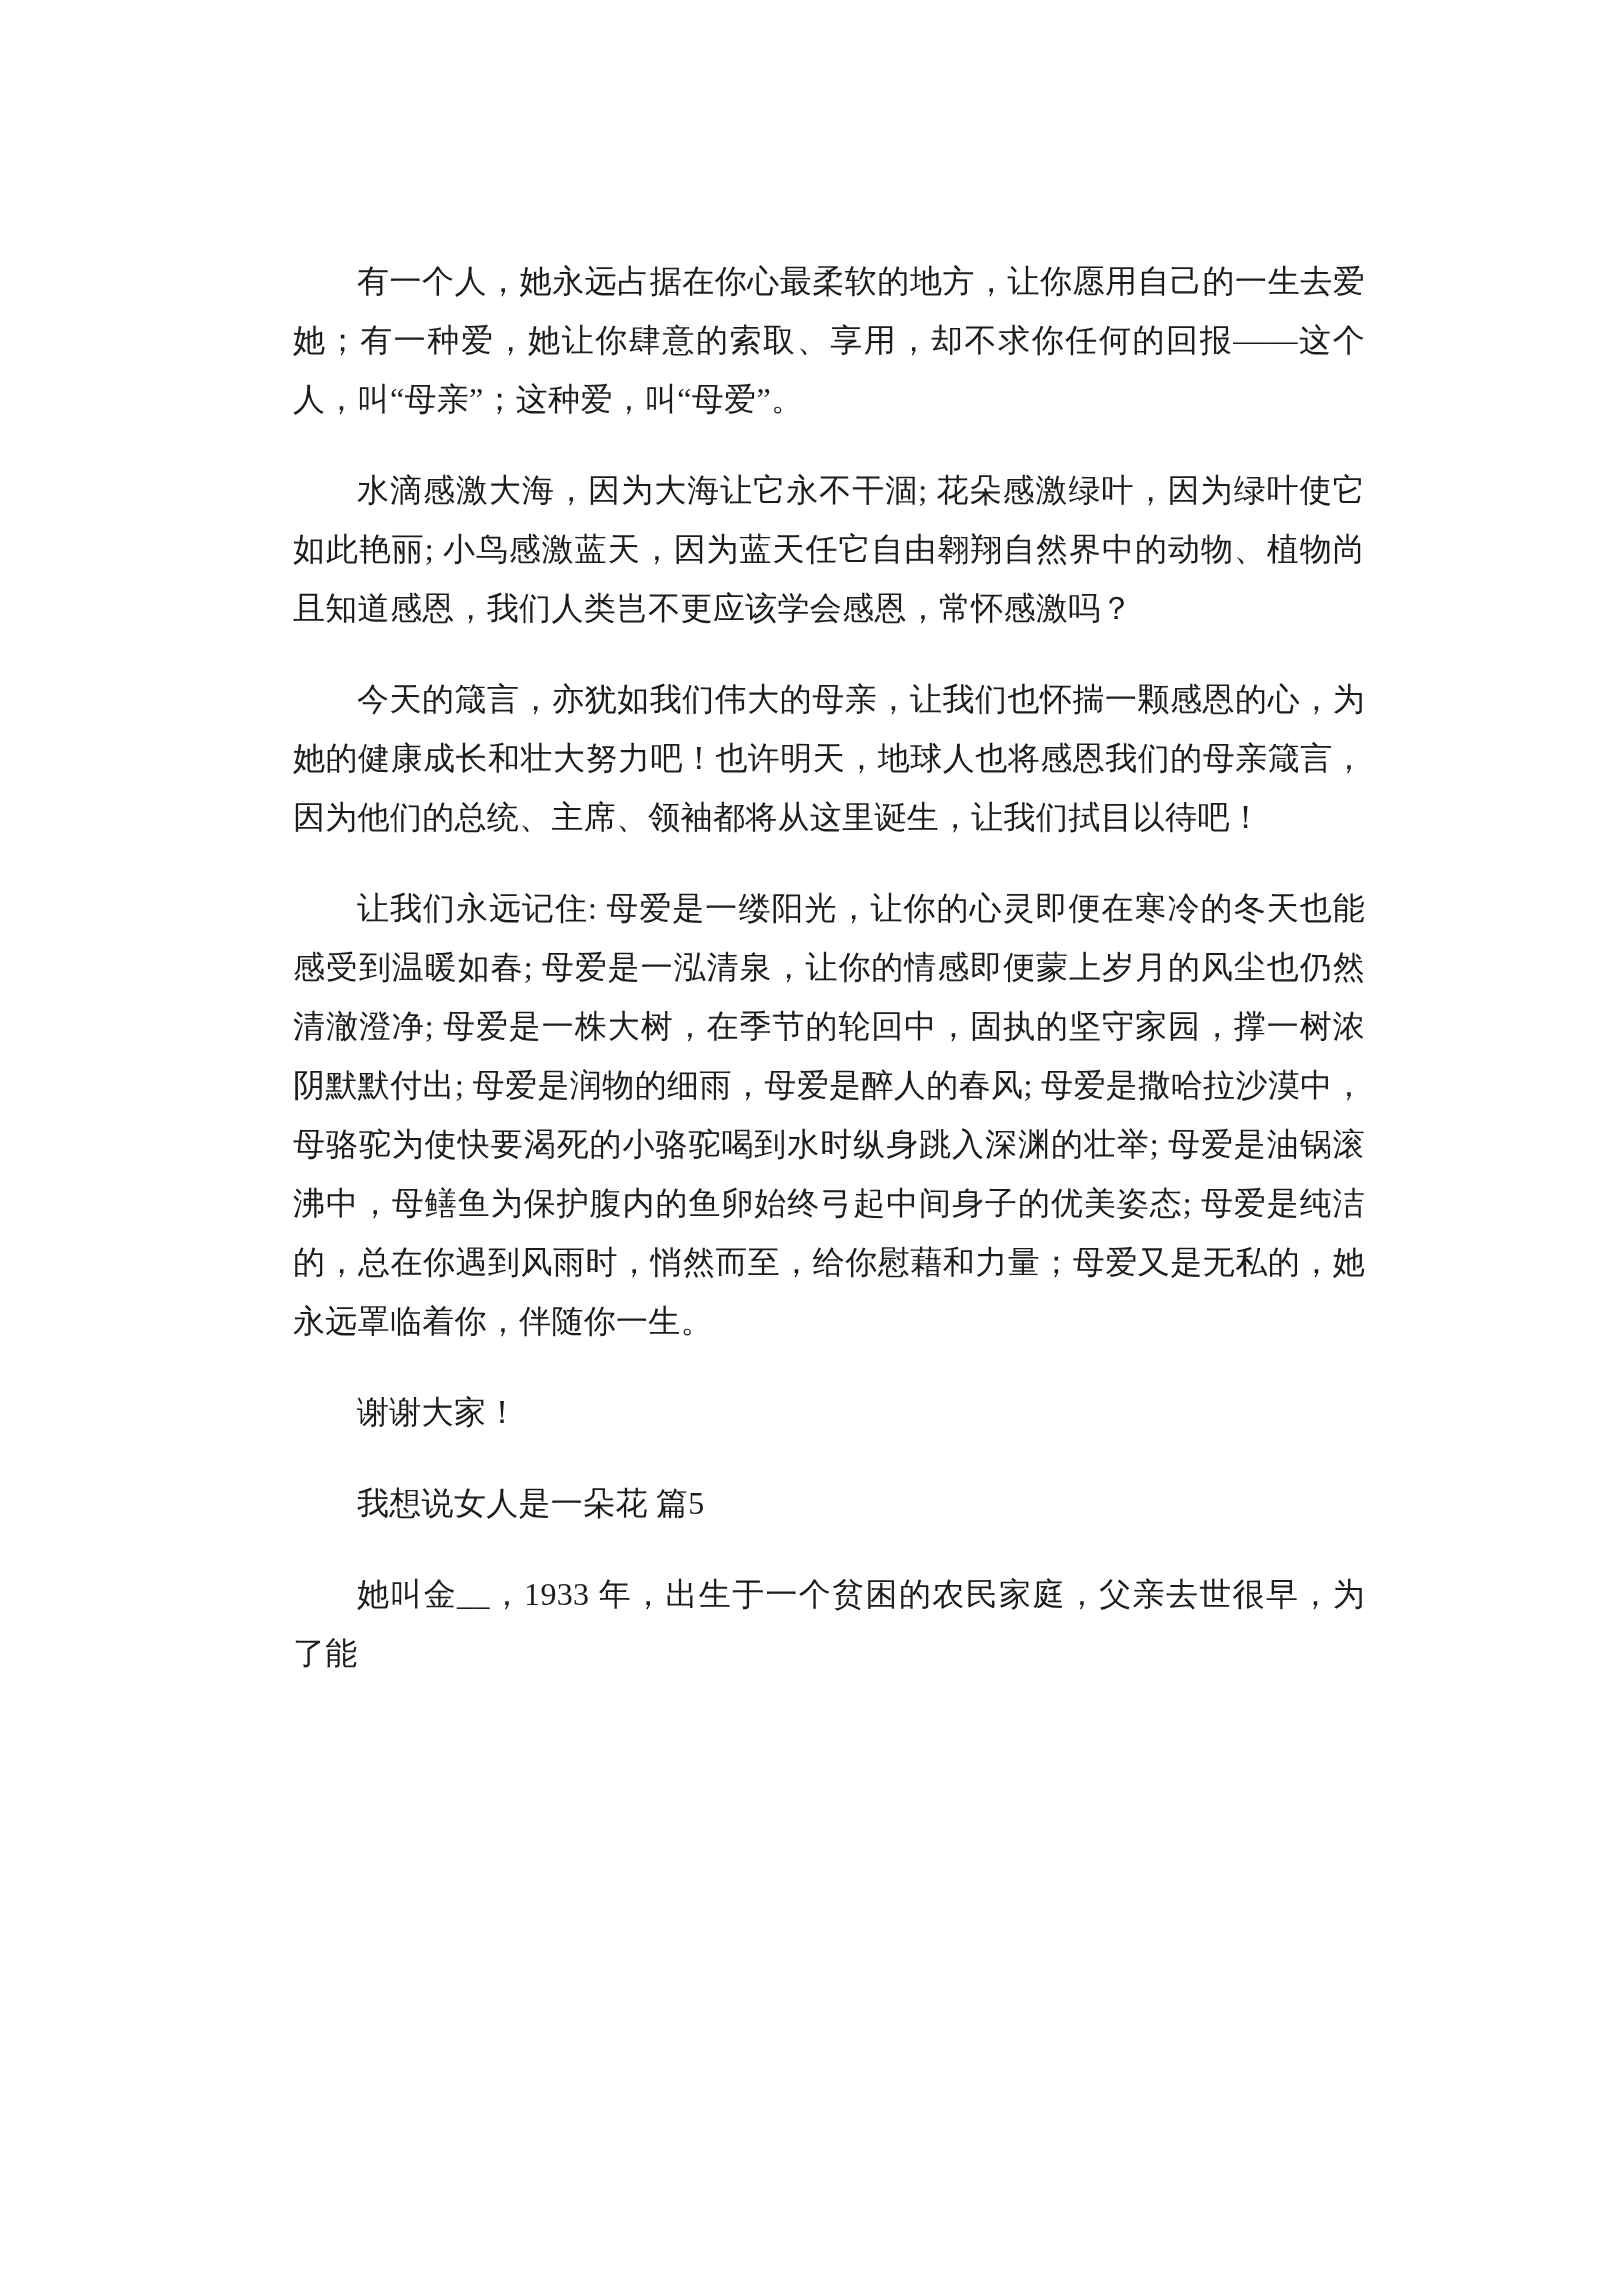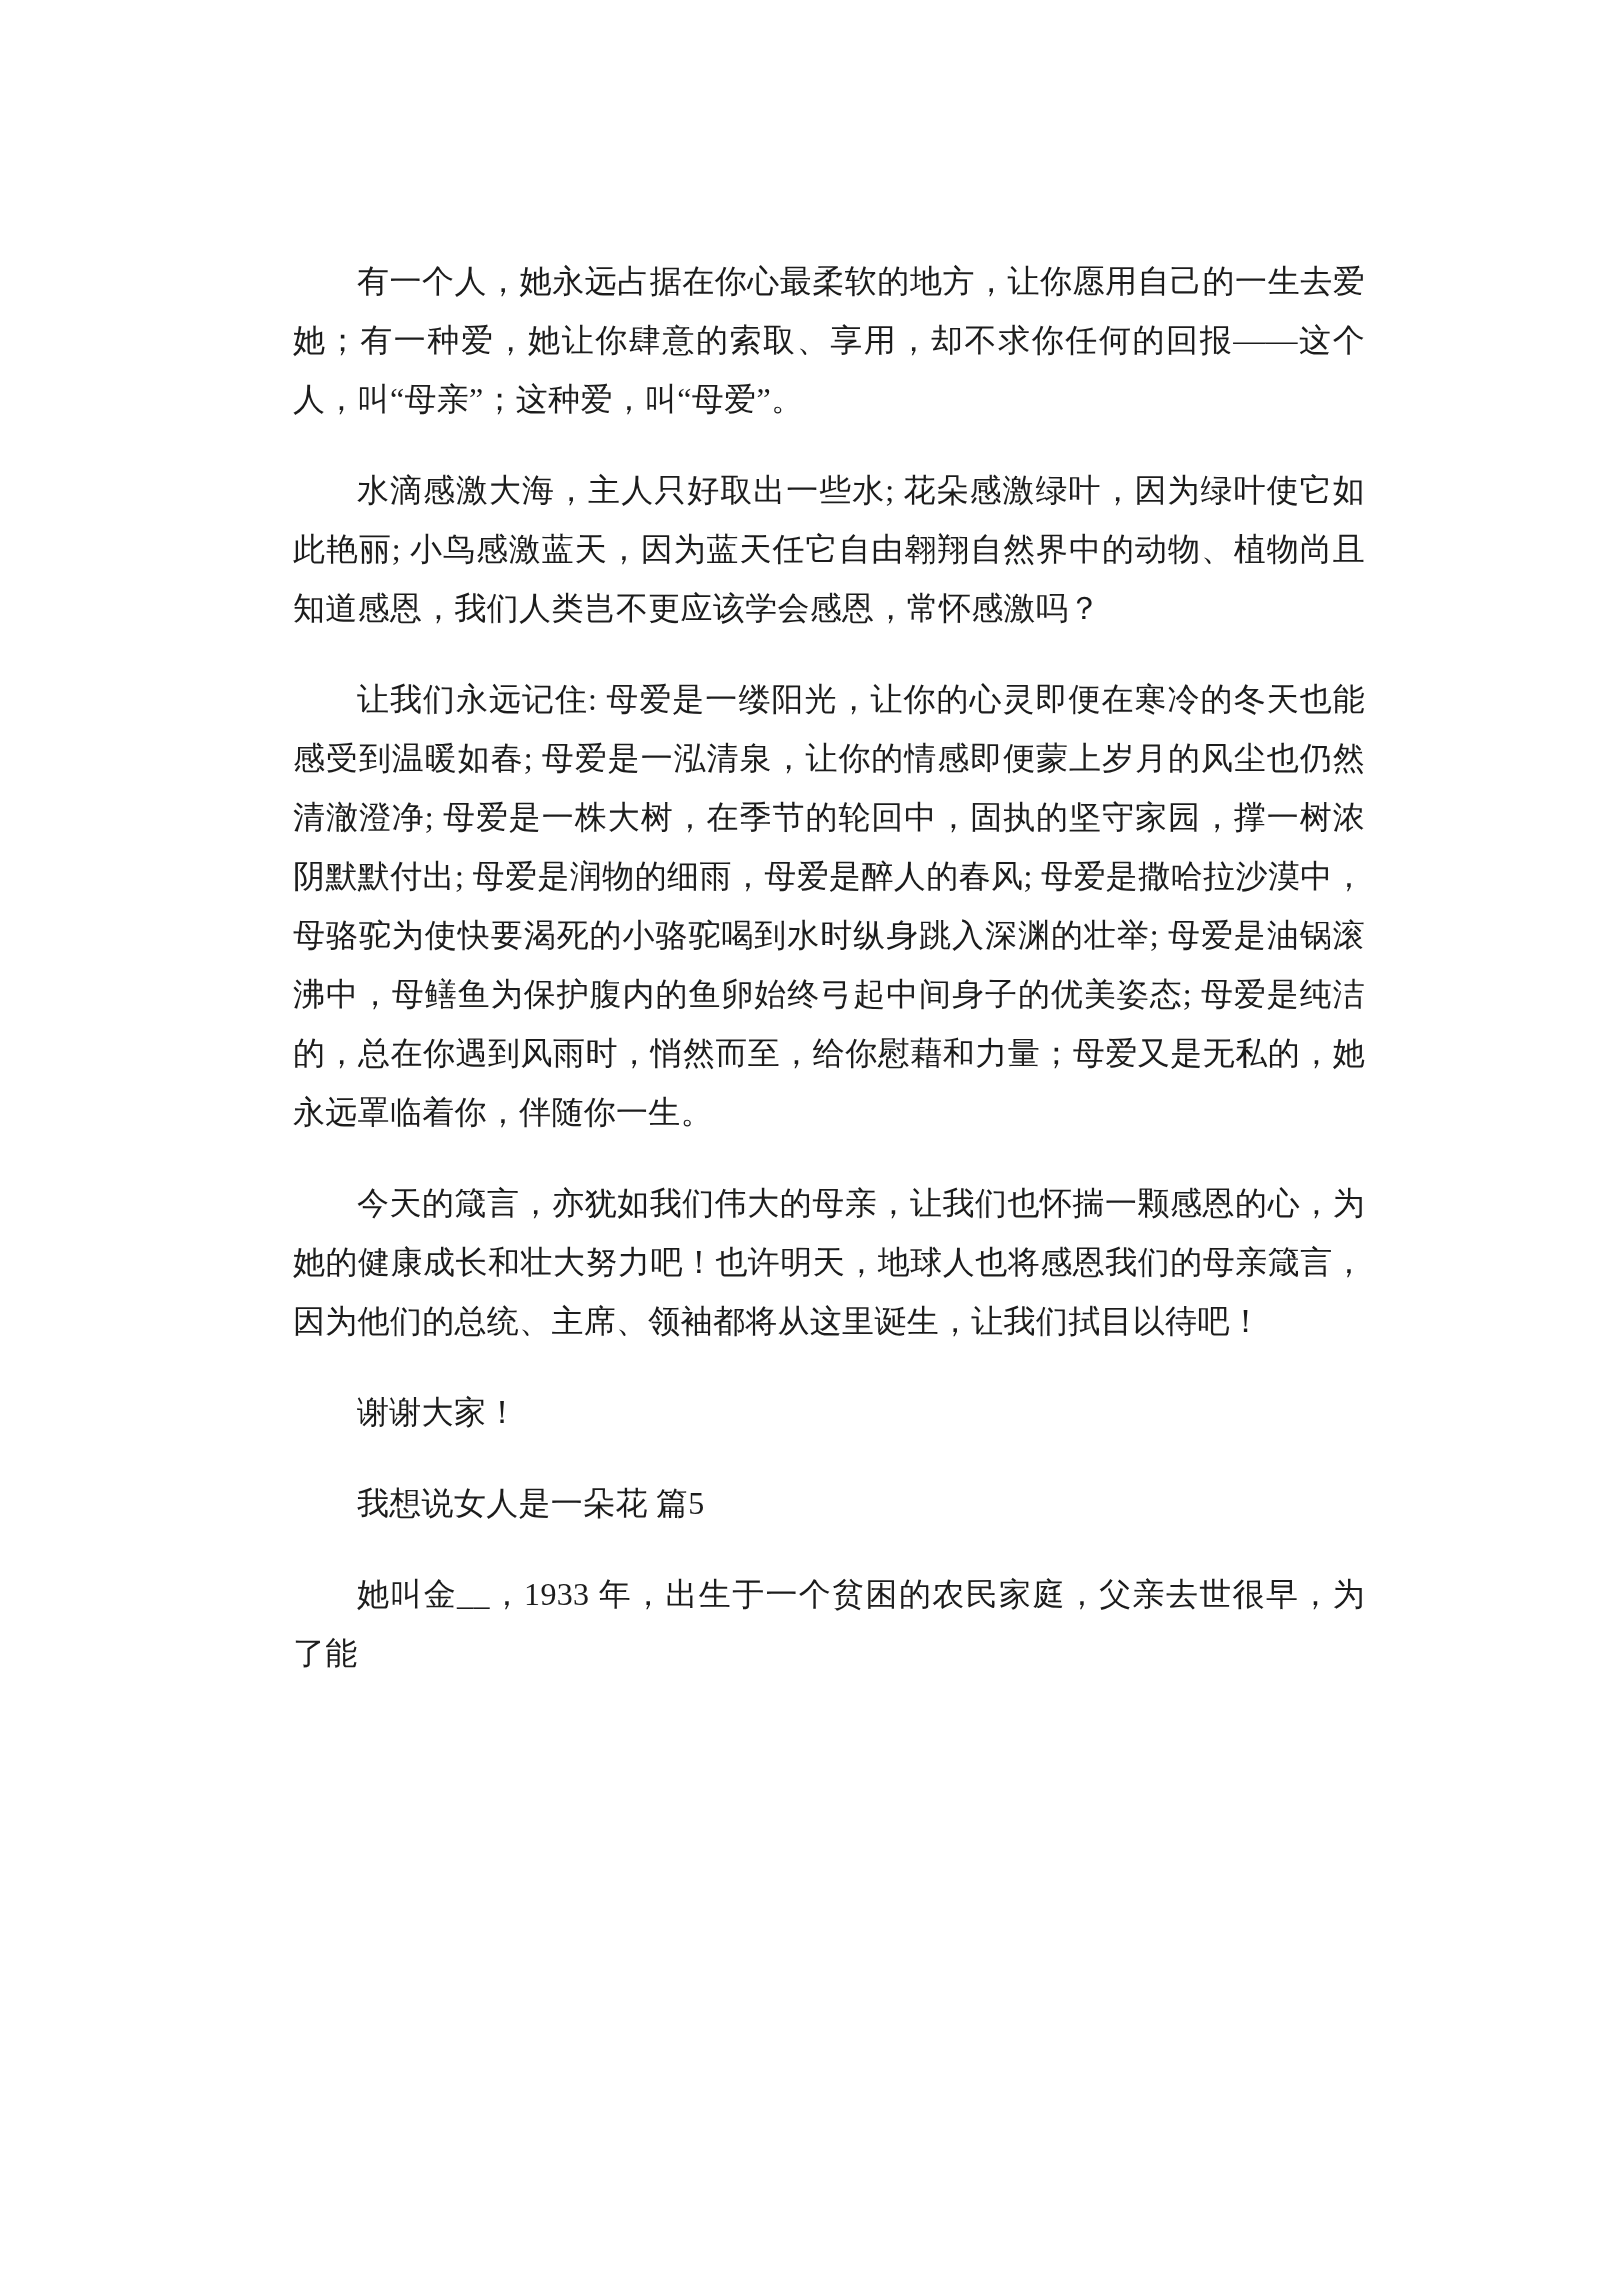--- a/index.html
+++ b/index.html
@@ -35,21 +35,21 @@
     margin: 0;
     word-break: break-all;
   }
 </style>
 </head>
 <body>
 
 <div class="page">
   <div class="content">
     <p>有一个人，她永远占据在你心最柔软的地方，让你愿用自己的一生去爱她；有一种爱，她让你肆意的索取、享用，却不求你任何的回报——这个人，叫“母亲”；这种爱，叫“母爱”。</p>
-    <p>水滴感激大海，主人只好取出一些水; 花朵感激绿叶，因为绿叶使它如此艳丽; 小鸟感激蓝天，因为蓝天任它自由翱翔自然界中的动物、植物尚且知道感恩，我们人类岂不更应该学会感恩，常怀感激吗？</p>
+    <p>水滴感激大海，因为大海让它永不干涸; 花朵感激绿叶，因为绿叶使它如此艳丽; 小鸟感激蓝天，因为蓝天任它自由翱翔自然界中的动物、植物尚且知道感恩，我们人类岂不更应该学会感恩，常怀感激吗？</p>
+    <p>今天的箴言，亦犹如我们伟大的母亲，让我们也怀揣一颗感恩的心，为她的健康成长和壮大努力吧！也许明天，地球人也将感恩我们的母亲箴言，因为他们的总统、主席、领袖都将从这里诞生，让我们拭目以待吧！</p>
     <p>让我们永远记住: 母爱是一缕阳光，让你的心灵即便在寒冷的冬天也能感受到温暖如春; 母爱是一泓清泉，让你的情感即便蒙上岁月的风尘也仍然清澈澄净; 母爱是一株大树，在季节的轮回中，固执的坚守家园，撑一树浓阴默默付出; 母爱是润物的细雨，母爱是醉人的春风; 母爱是撒哈拉沙漠中，母骆驼为使快要渴死的小骆驼喝到水时纵身跳入深渊的壮举; 母爱是油锅滚沸中，母鳝鱼为保护腹内的鱼卵始终弓起中间身子的优美姿态; 母爱是纯洁的，总在你遇到风雨时，悄然而至，给你慰藉和力量；母爱又是无私的，她永远罩临着你，伴随你一生。</p>
-    <p>今天的箴言，亦犹如我们伟大的母亲，让我们也怀揣一颗感恩的心，为她的健康成长和壮大努力吧！也许明天，地球人也将感恩我们的母亲箴言，因为他们的总统、主席、领袖都将从这里诞生，让我们拭目以待吧！</p>
     <p>谢谢大家！</p>
     <p>我想说女人是一朵花 篇5</p>
     <p>她叫金__，1933 年，出生于一个贫困的农民家庭，父亲去世很早，为了能</p>
   </div>
 </div>
 
 
 </body></html>

